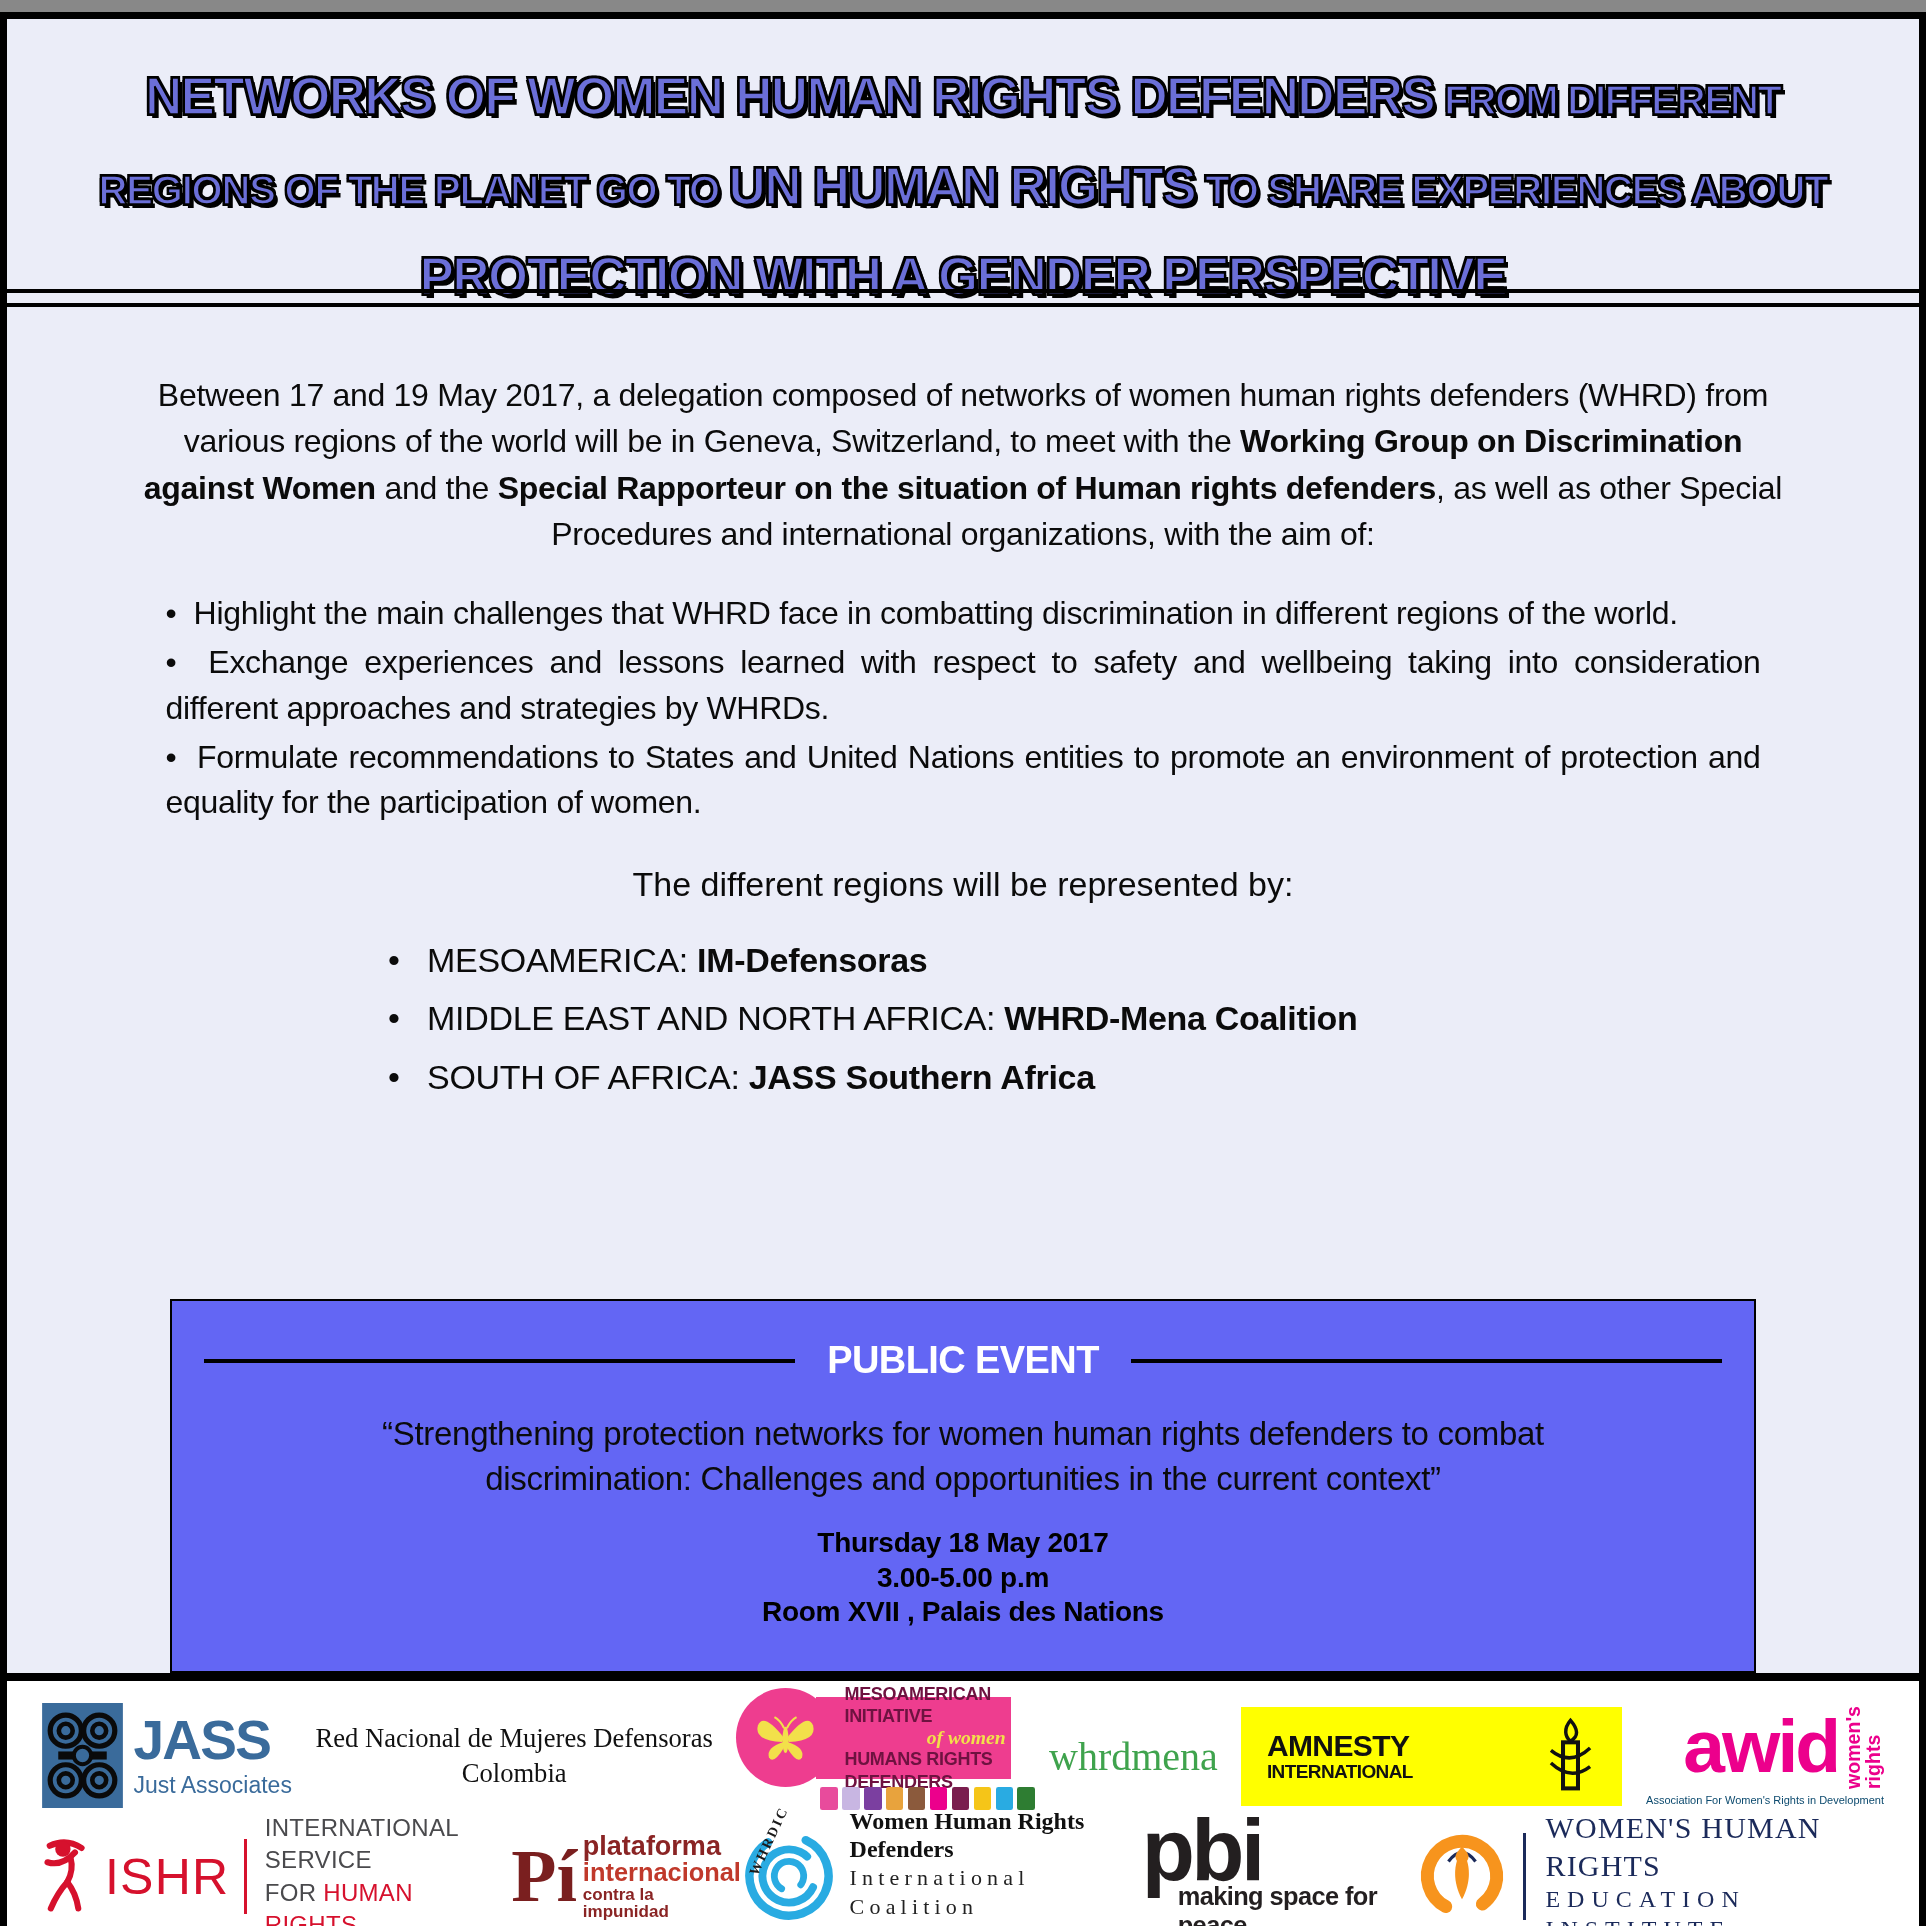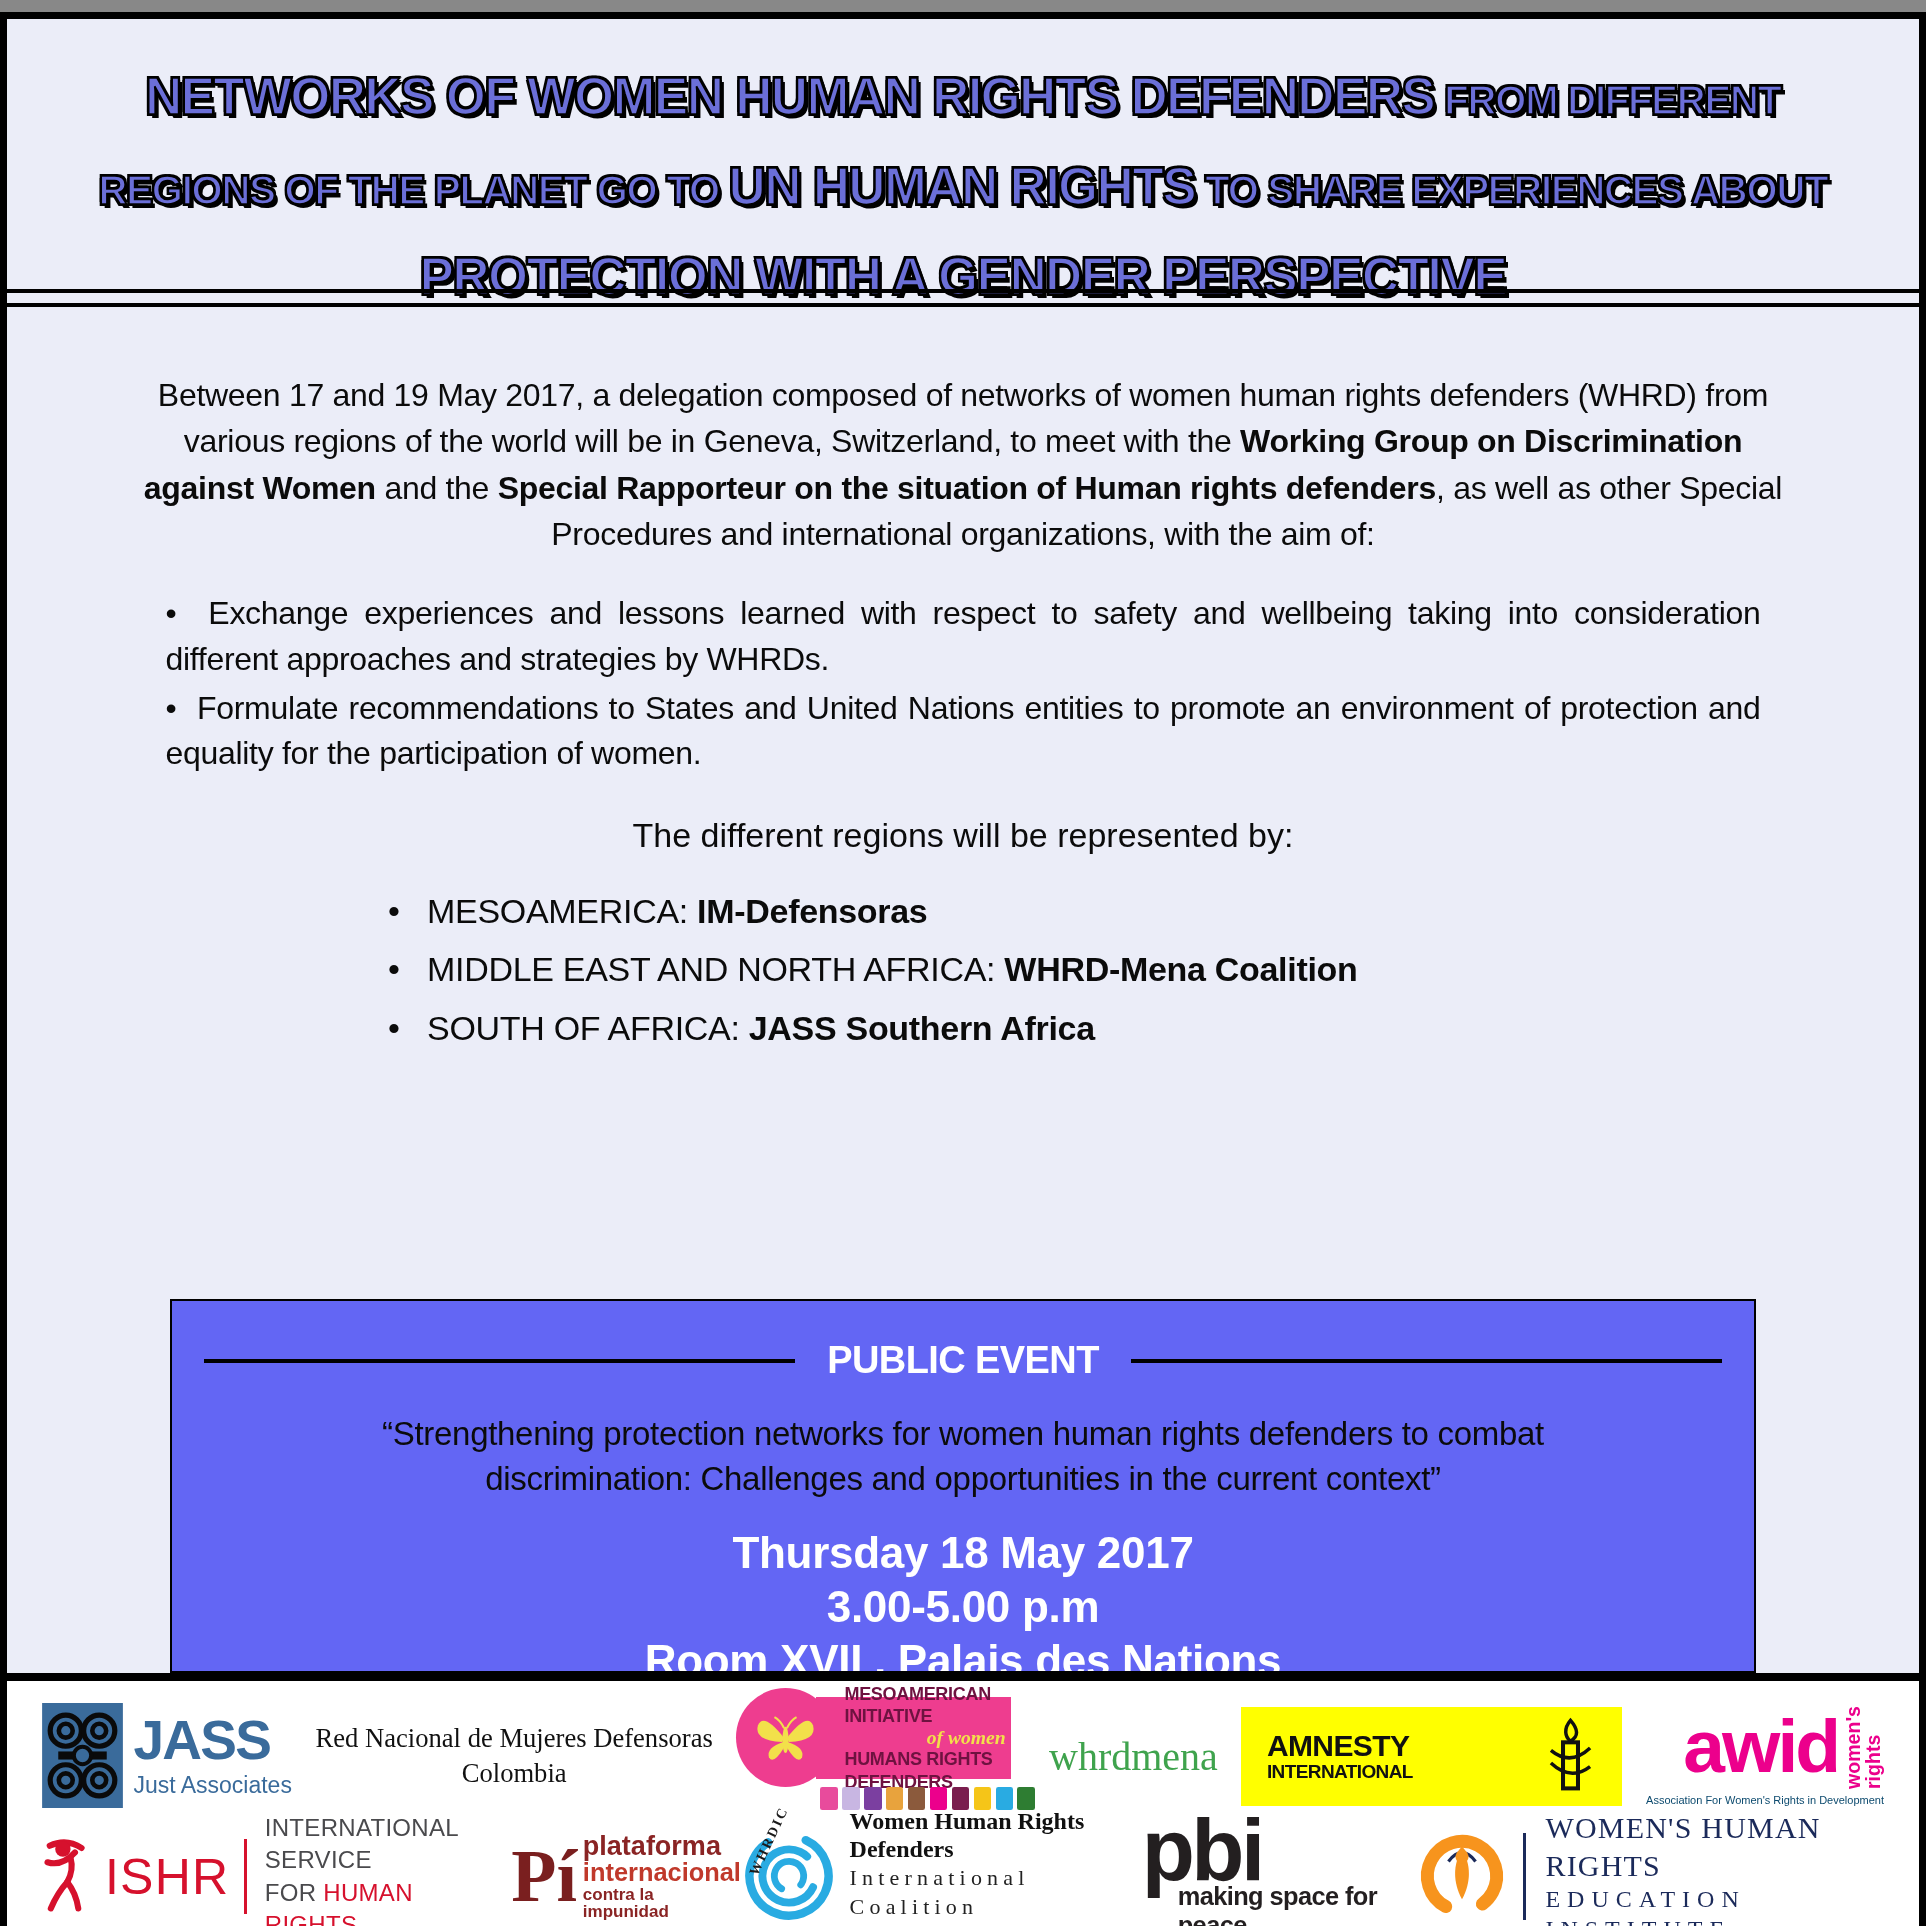--- a/index.html
+++ b/index.html
@@ -33,21 +33,21 @@
   .regions li{white-space:pre-wrap;}
   .regions li::before{content:"\2022\00a0\00a0\00a0";}
   .regions b{font-weight:bold;}
   
   .event{margin:40px auto 0;margin-top:auto;width:1586px;height:374px;box-sizing:border-box;
          background:#6366F4;border:2.9px solid #000;color:#0b0b0b;overflow:hidden;}
   .event-title-row{display:flex;align-items:center;margin:38px 32px 0;}
   .rule{flex:1;height:4px;background:#000;}
   .event-title{color:#fff;font-weight:bold;font-size:38px;margin:0 32px;letter-spacing:-0.6px;}
   .event-quote{text-align:center;font-size:33px;line-height:1.35;max-width:1288px;margin:30px auto 0;letter-spacing:-0.3px;}
-  .event-when{text-align:center;color:#ffffff;font-weight:bold;font-size:44px;line-height:1.22;margin-top:25.4px;letter-spacing:-0.3px;}
+  .event-when{text-align:center;color:#000000;font-weight:bold;font-size:28px;line-height:1.22;margin-top:25.4px;letter-spacing:-0.3px;}
   
   footer{flex:0 0 auto;height:258px;box-sizing:border-box;border-top:8px solid #000;
          background:#fff;padding:8px 35px 5.8px;display:flex;flex-direction:column;justify-content:space-between;}
   .frow{display:flex;align-items:center;justify-content:space-between;}
   .frow1{height:134px;}
   .frow2{height:97px;}
   .logo{display:flex;align-items:center;}
   
   .jass-text{margin-left:10.4px;color:#3A6B9B;}
   .jass-name{font-size:55px;font-weight:bold;letter-spacing:-1.7px;line-height:1;}
@@ -123,20 +123,21 @@
 
   <div class="sep"></div>
   <div class="sep-gap"></div>
   <div class="sep"></div>
 
   <main>
 
     <p class="intro"><span>Between 17 and 19 May 2017, a delegation composed of networks of women human rights defenders (WHRD) from various regions of the world will be in Geneva, Switzerland, to meet with the </span><b>Working Group on Discrimination against Women</b><span> and the </span><b>Special Rapporteur on the situation of Human rights defenders</b><span>, as well as other Special Procedures and international organizations, with the aim of:</span></p>
 
     <ul class="aims">
+      <li>Highlight the main challenges that WHRD face in combatting discrimination in different regions of the world.</li>
       <li>Exchange experiences and lessons learned with respect to safety and wellbeing taking into consideration different approaches and strategies by WHRDs.</li>
       <li>Formulate recommendations to States and United Nations entities to promote an environment of protection and equality for the participation of women.</li>
     </ul>
 
     <p class="regions-heading">The different regions will be represented by:</p>
 
     <ul class="regions">
       <li><span>MESOAMERICA: </span><b>IM-Defensoras</b></li>
       <li><span>MIDDLE EAST AND NORTH AFRICA: </span><b>WHRD-Mena Coalition</b></li>
       <li><span>SOUTH OF AFRICA: </span><b>JASS Southern Africa</b></li>

